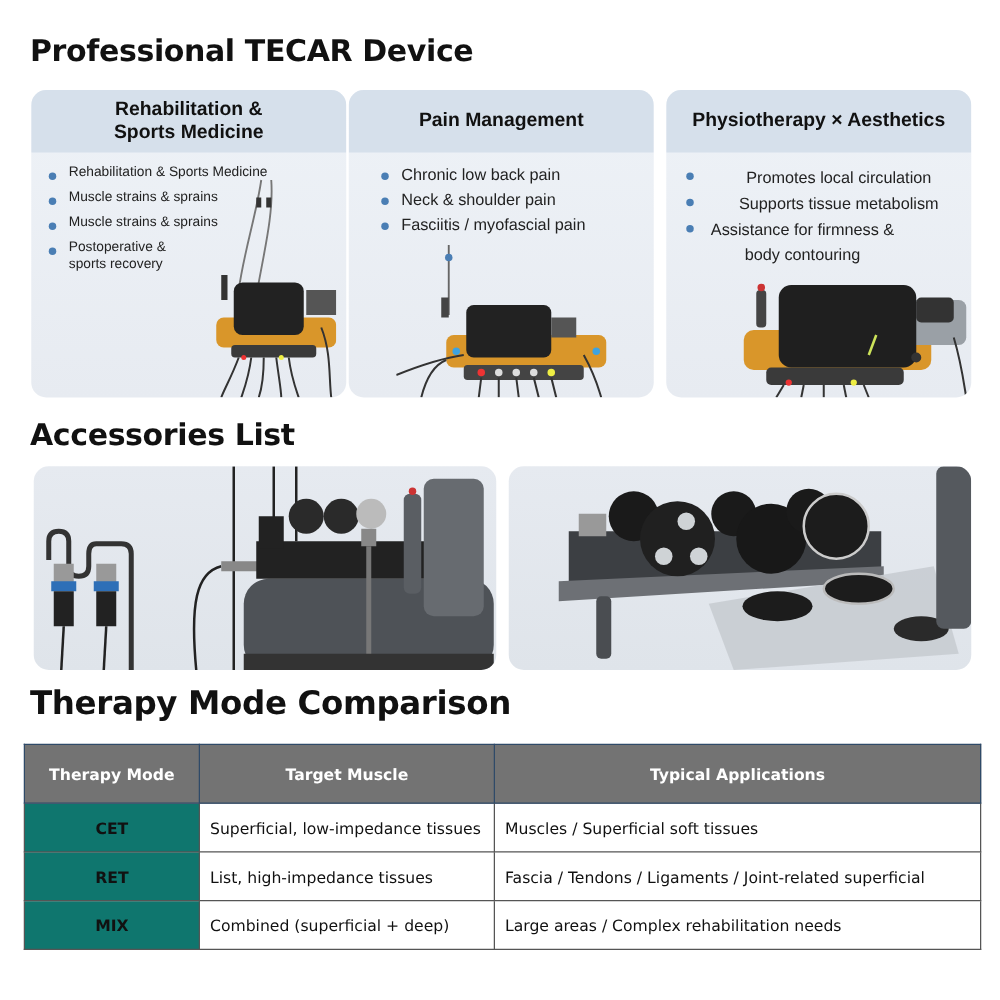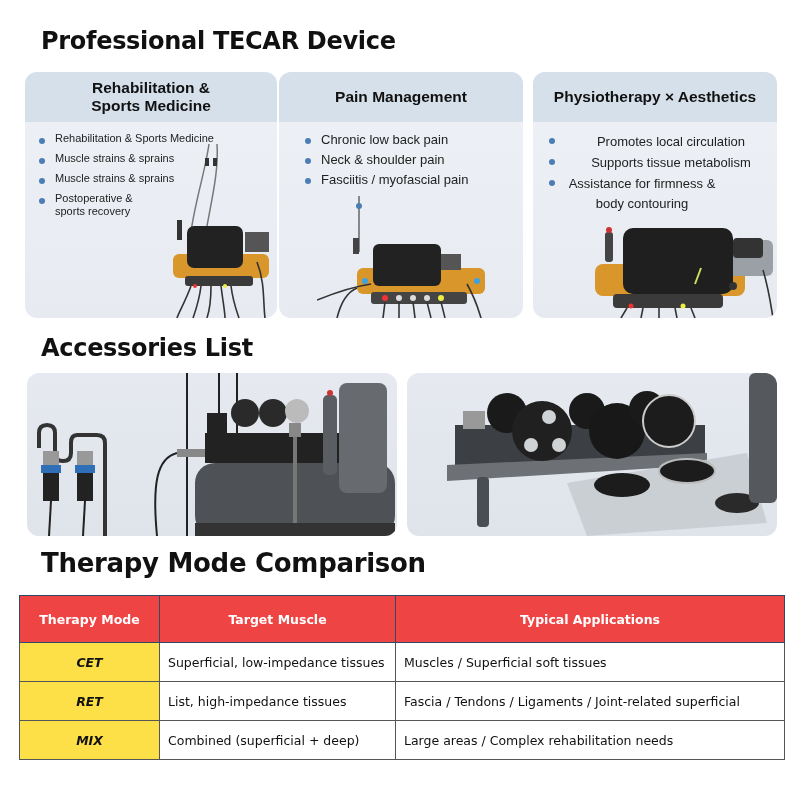--- a/index.html
+++ b/index.html
@@ -1,20 +1,20 @@
 <!DOCTYPE html>
 <html><head>
 <meta charset="utf-8">
 <style>
   * { box-sizing: border-box; margin: 0; padding: 0; }
   html, body { width: 800px; height: 800px; background: #ffffff; overflow: hidden; }
   body { position: relative; font-family: "Liberation Sans", "DejaVu Sans", sans-serif; color: #111; }
 
   .section-title {
-    position: absolute; left: 41px;
+    position: absolute; left: 24px;
     font-family: "DejaVu Sans", sans-serif;
     font-weight: bold; color: #111; letter-spacing: -0.3px;
   }
   #title-device { top: 27px; font-size: 24px; }
   #title-acc { top: 334px; font-size: 24px; }
   #title-therapy { top: 548px; font-size: 26px; }
 
   
   .card {
     position: absolute; top: 72px; height: 246px;
@@ -48,25 +48,25 @@
     position: absolute; top: 373px; height: 163px; border-radius: 12px; overflow: hidden;
     background: linear-gradient(180deg, #e6eaf0 0%, #dfe4ea 100%);
   }
   #acc-1 { left: 27px; width: 370px; }
   #acc-2 { left: 407px; width: 370px; }
 
   
   .table-wrap { position: absolute; left: 19px; top: 595px; width: 766px; }
   table { border-collapse: collapse; width: 100%; font-family: "DejaVu Sans", sans-serif; font-size: 12.5px; }
   th {
-    background: #ef4444; color: #fff; font-weight: bold; height: 47px;
+    background: #737373; color: #fff; font-weight: bold; height: 47px;
     border: 1.5px solid #2f4a68; font-size: 12.5px;
   }
   td { height: 39px; border: 1.5px solid #555; padding: 0 8px; color: #111; }
-  td.mode { background: #fde047; text-align: center; font-weight: bold; width: 140px; font-style: italic; }
+  td.mode { background: #0f766e; text-align: center; font-weight: bold; width: 140px; }
   .col2 { width: 236px; }
 </style>
 </head>
 <body>
 
 <div id="title-device" class="section-title">Professional TECAR Device</div>
 
 <div id="card-1" class="card">
   <div class="card-head">
     <div>

